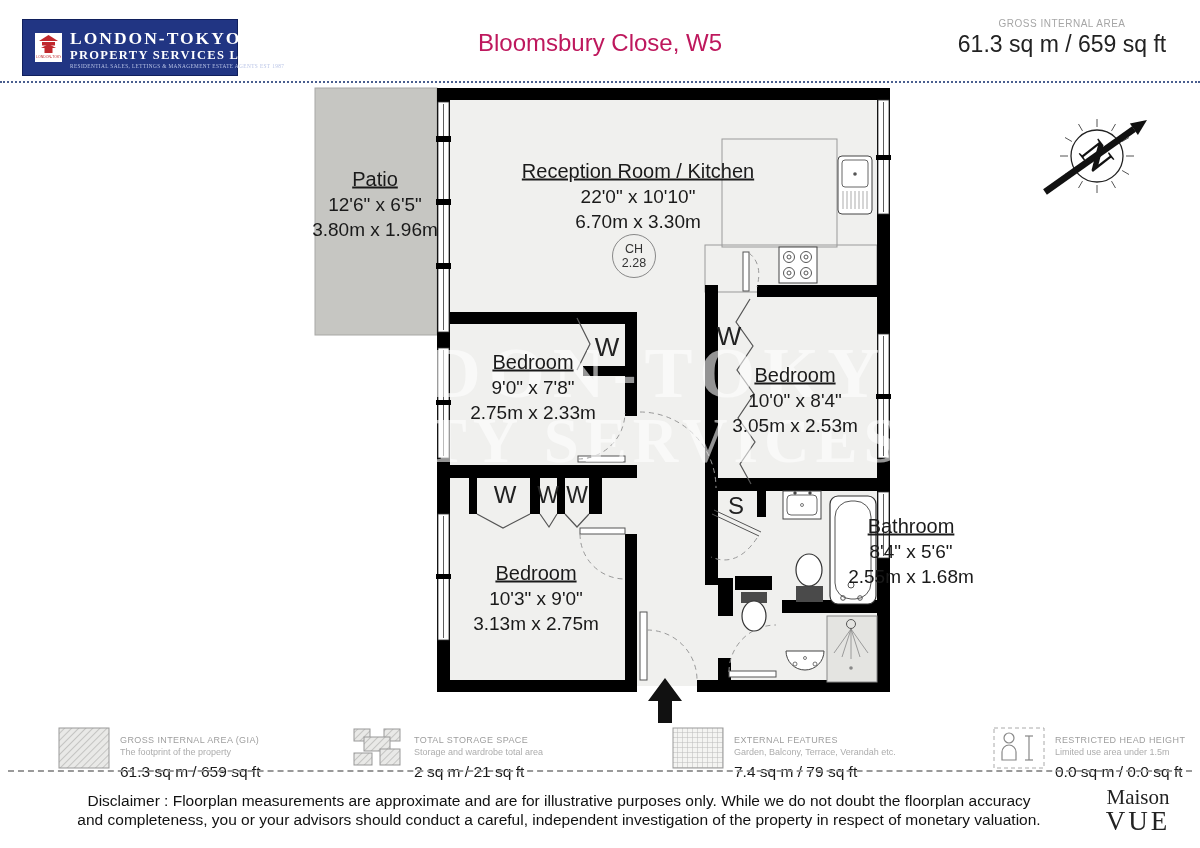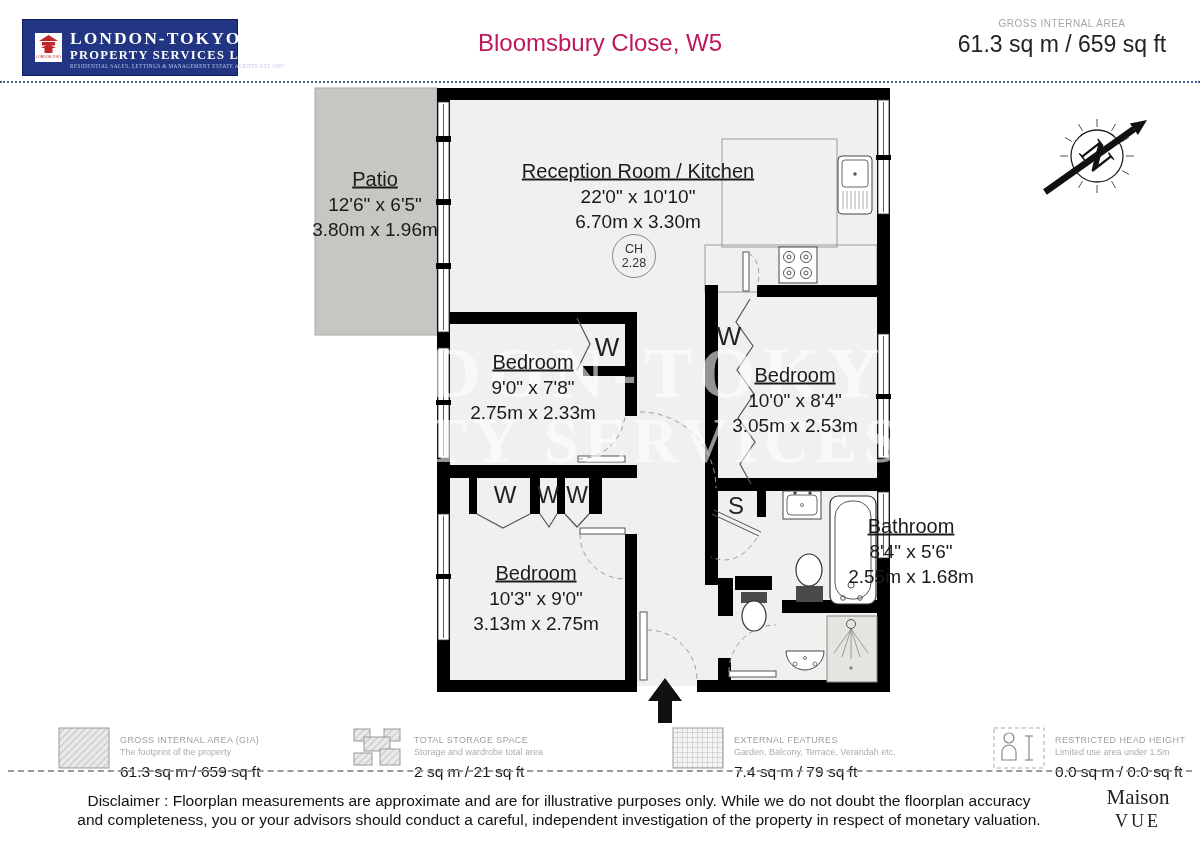--- a/index.html
+++ b/index.html
@@ -38,21 +38,21 @@
   .legend-icon{flex:0 0 auto;}
   .legend-text{margin-left:10px;display:flex;flex-direction:column;}
   .legend-title{font-size:9px;color:#9e9e9e;letter-spacing:.4px;line-height:10px;margin-top:8px;white-space:nowrap;}
   .legend-sub{font-size:9px;color:#adadad;line-height:10px;margin-top:2px;white-space:nowrap;}
   .legend-value{font-size:15.5px;color:#1a1a1a;margin-top:6px;white-space:nowrap;}
   .legend-rule{position:absolute;left:8px;right:8px;top:770px;border-top:2px dashed #9a9a9a;z-index:4;}
   .disclaimer{position:absolute;left:0;right:110px;top:792px;text-align:center;font-size:15.5px;color:#111;line-height:18.5px;z-index:4;padding-left:28px;}
   .brand{position:absolute;left:1093px;top:786px;width:90px;text-align:center;color:#222;
          font-family:"Liberation Serif",serif;z-index:4;}
   .brand-1{font-size:21px;line-height:23px;}
-  .brand-2{font-size:18px;letter-spacing:3px;line-height:24px;}
+  .brand-2{font-size:27px;letter-spacing:3px;line-height:24px;}
 </style>
 </head>
 <body>
 
 <div id="canvas">
 
   <div class="logo">
     <div class="emblem">
       <svg width="27" height="22" viewBox="0 0 27 22">
         <path d="M4,8 L13.5,2 L23,8 Z" fill="#c0272d"></path>

